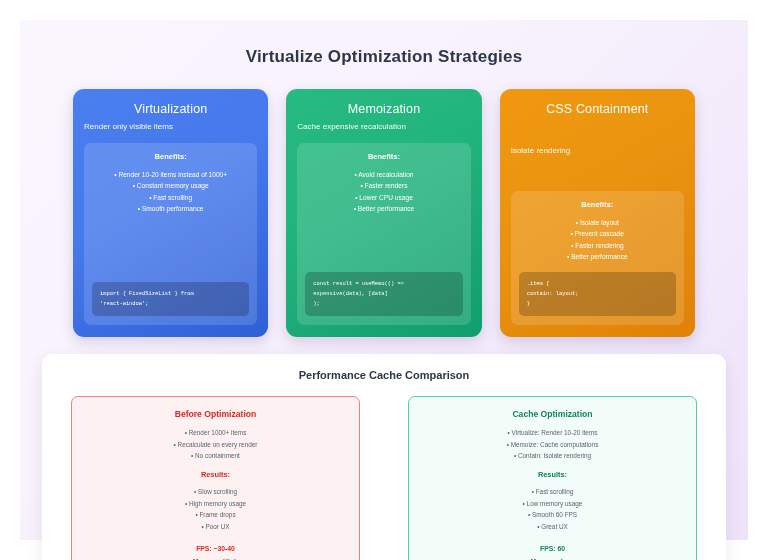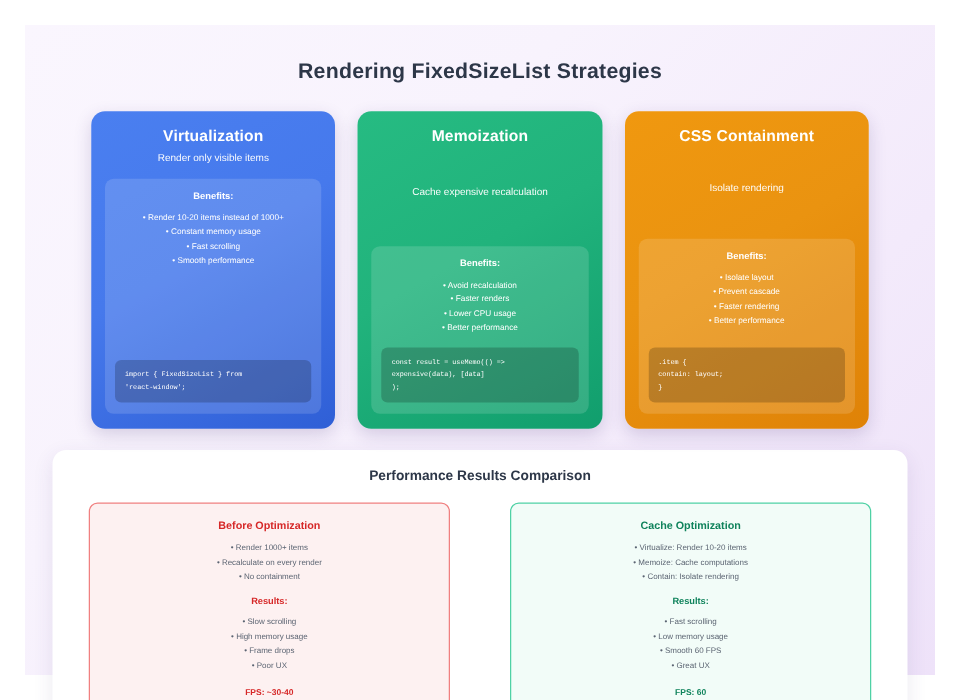--- a/index.html
+++ b/index.html
@@ -46,33 +46,32 @@
     border-radius: 11px;
     padding: 13px 11px 12px 11px;
     color: #ffffff;
     box-shadow: 0 5px 14px rgba(60, 40, 110, 0.18);
     display: flex;
     flex-direction: column;
     min-height: 188px;
   }
 
   .card.blue   { background: linear-gradient(150deg, #4a7ff0 0%, #4679ec 45%, #2f5fd6 100%); }
-  .card.green  { background: linear-gradient(150deg, #26bb82 0%, #21b37c 45%, #119e6d 100%); gap: 27px; }
+  .card.green  { background: linear-gradient(150deg, #26bb82 0%, #21b37c 45%, #119e6d 100%); }
   .card.orange { background: linear-gradient(150deg, #f0980f 0%, #ea9310 45%, #df8207 100%); gap: 24px; }
 
   .card-title {
     text-align: center;
     font-size: 12.5px;
-    font-weight: bold;
+    font-weight: normal;
     letter-spacing: 0.15px;
     margin-bottom: 6px;
   }
 
   .card-subtitle {
-    text-align: center;
     font-size: 8px;
     font-weight: normal;
     opacity: 0.96;
     margin-bottom: 12px;
   }
 
   .benefits-panel {
     background: rgba(255, 255, 255, 0.145);
     border-radius: 7px;
     padding: 9px 8px 9px 8px;
@@ -183,21 +182,21 @@
     line-height: 1.85;
   }
   .panel.before .metrics .metric { color: #d62828; }
   .panel.after  .metrics .metric { color: #10835c; }
 </style>
 </head>
 <body>
 
 <div class="page">
 
-  <h1 class="page-title">Rendering FixedSizeList Strategies</h1>
+  <h1 class="page-title">Virtualize Optimization Strategies</h1>
 
   <div class="cards-row">
 
     <div class="card blue">
       <div class="card-title">Virtualization</div>
       <div class="card-subtitle">Render only visible items</div>
       <div class="benefits-panel">
         <div class="benefits-heading">Benefits:</div>
         <ul class="benefits-list">
           <li>• Render 10-20 items instead of 1000+</li>
@@ -246,21 +245,21 @@
           <div class="code-line">.item {</div>
           <div class="code-line">contain: layout;</div>
           <div class="code-line">}</div>
         </div>
       </div>
     </div>
 
   </div>
 
   <div class="comparison">
-    <div class="comparison-title">Performance Results Comparison</div>
+    <div class="comparison-title">Performance Cache Comparison</div>
 
     <div class="panels-row">
 
       <div class="panel before">
         <div class="panel-title">Before Optimization</div>
         <ul class="panel-list">
           <li>• Render 1000+ items</li>
           <li>• Recalculate on every render</li>
           <li>• No containment</li>
         </ul>

